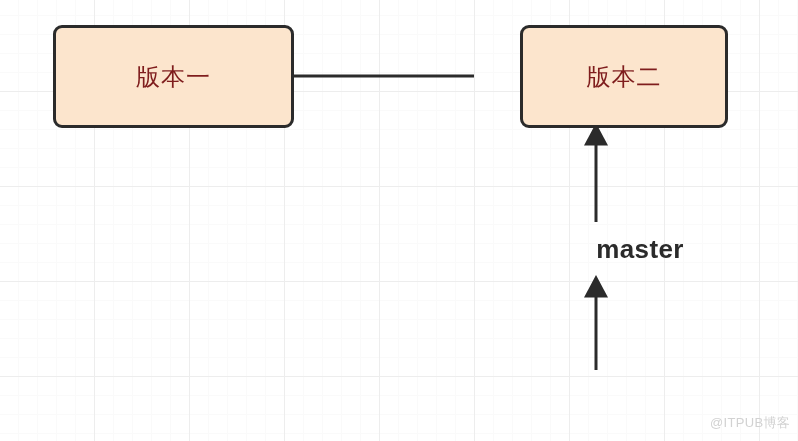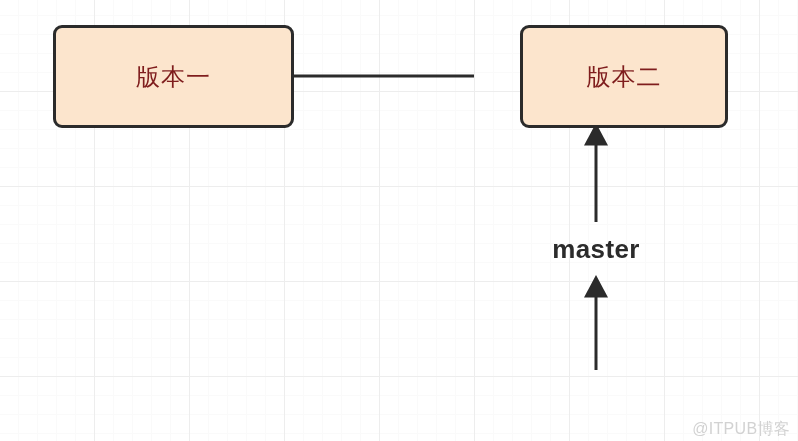--- a/index.html
+++ b/index.html
@@ -61,29 +61,30 @@
   .ref-label {
     position: absolute;
     font-size: 26px;
     font-weight: bold;
     color: #2b2b2b;
     letter-spacing: 0.4px;
     line-height: 1;
     white-space: nowrap;
     transform: translateX(-50%);
     user-select: none;
+    margin-left: 44px;
   }
   #label-master { left: 596px; top: 236px; }
   #label-head   { left: 596px; top: 385px; }
 
   #watermark {
     position: absolute;
     right: 8px;
-    bottom: 4px;
-    font-size: 16px;
+    bottom: 12px;
+    font-size: 13px;
     color: #d2d2d2;
     letter-spacing: 0.3px;
     line-height: 1;
     user-select: none;
   }
 </style>
 </head>
 <body>
 
 <div id="canvas">

